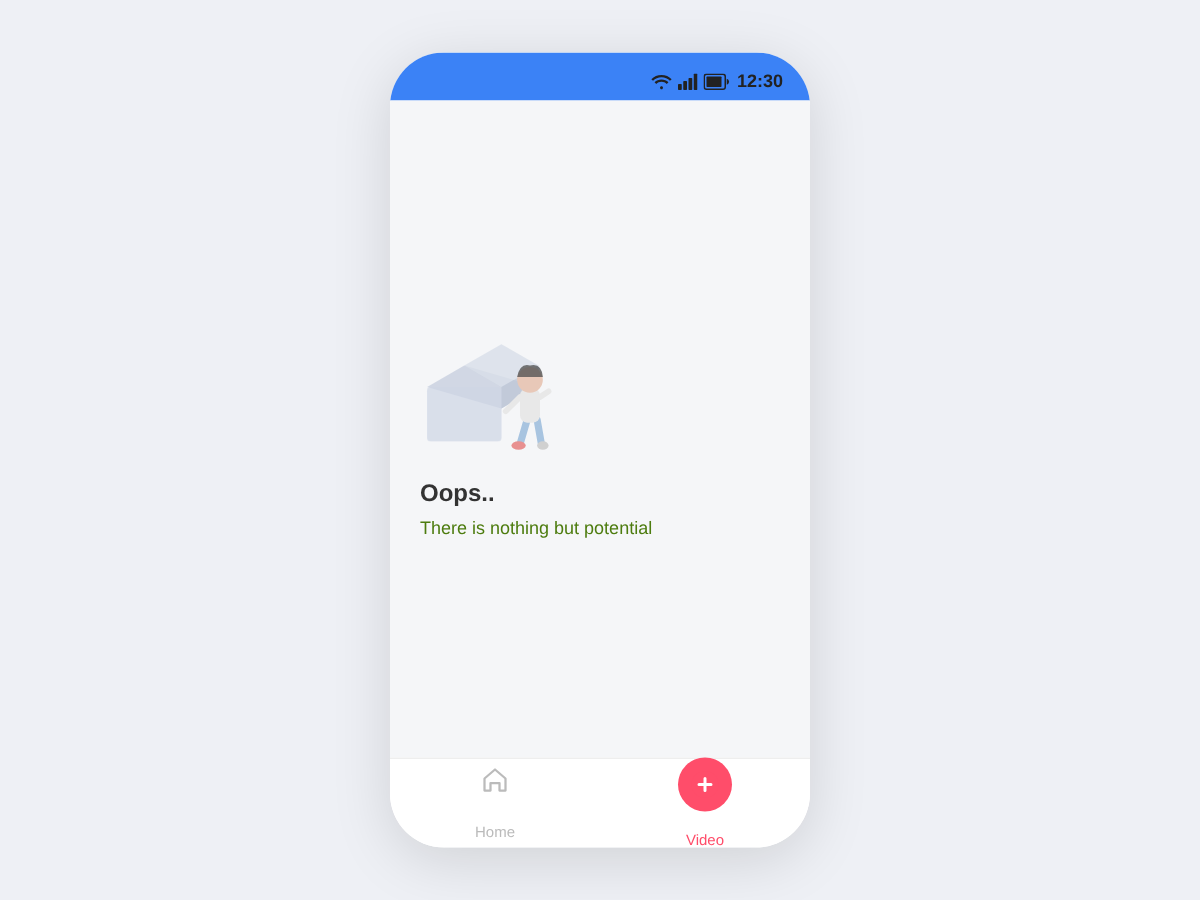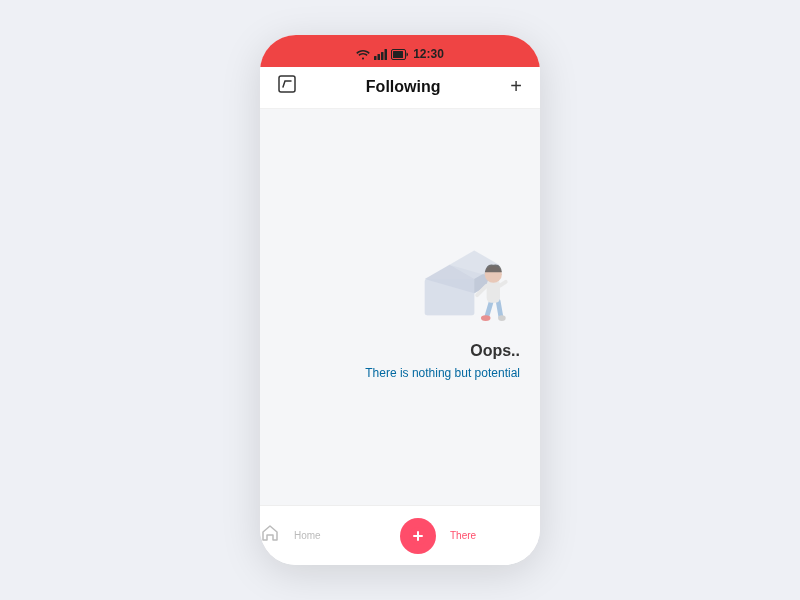--- a/index.html
+++ b/index.html
@@ -23,26 +23,26 @@
       box-shadow: 0 8px 40px rgba(0,0,0,0.13);
       display: flex;
       flex-direction: column;
       overflow: hidden;
       position: relative;
     }
 
     
     .status-bar {
       display: flex;
-      justify-content: center;
+      justify-content: flex-end;
       align-items: center;
       padding: 10px 18px 4px 18px;
       gap: 5px;
       height: 32px;
-      background: #ef4444;
+      background: #3b82f6;
     }
     .status-icons {
       display: flex;
       align-items: center;
       gap: 4px;
     }
     .status-time {
       font-size: 12px;
       font-weight: 600;
       color: #222;
@@ -73,21 +73,21 @@
       cursor: pointer;
       font-weight: 300;
     }
 
     
     .main-content {
       flex: 1;
       background: #f5f6f8;
       display: flex;
       flex-direction: column;
-      align-items: flex-end;
+      align-items: flex-start;
       justify-content: center;
       padding: 20px;
     }
 
     
     .empty-illustration {
       width: 100px;
       height: 90px;
       margin-bottom: 18px;
       position: relative;
@@ -98,36 +98,36 @@
 
     .empty-title {
       font-size: 16px;
       font-weight: 600;
       color: #333;
       margin-bottom: 6px;
       text-align: center;
     }
     .empty-subtitle {
       font-size: 12px;
-      color: #0369a1;
+      color: #4d7c0f;
       text-align: center;
     }
 
     
     .tab-bar {
       height: 60px;
       background: #fff;
       border-top: 1px solid #eee;
       display: flex;
       align-items: center;
       justify-content: space-around;
     }
     .tab-item {
       display: flex;
-      flex-direction: row;
+      flex-direction: column;
       align-items: center;
       gap: 14px;
       flex: 1;
       cursor: pointer;
     }
     .tab-icon {
       font-size: 20px;
       color: #bbb;
     }
     .tab-label {
@@ -174,30 +174,20 @@
 
       <svg width="18" height="11" viewBox="0 0 18 11" fill="none" xmlns="http://www.w3.org/2000/svg">
         <rect x="0.5" y="0.5" width="14" height="10" rx="1.5" stroke="#222" stroke-width="1"></rect>
         <rect x="2" y="2" width="10" height="7" rx="0.5" fill="#222"></rect>
         <path d="M15.5 3.5V7.5C16.3 7.2 17 6.5 17 5.5C17 4.5 16.3 3.8 15.5 3.5Z" fill="#222"></path>
       </svg>
       <span class="status-time">12:30</span>
     </div>
   </div>
 
-  <div class="nav-bar">
-    <span class="nav-edit-icon">
-      <svg width="18" height="18" viewBox="0 0 18 18" fill="none" xmlns="http://www.w3.org/2000/svg">
-        <rect x="1" y="1" width="16" height="16" rx="2" stroke="#333" stroke-width="1.5"></rect>
-        <path d="M5 12L7 6L13 6" stroke="#333" stroke-width="1.5" stroke-linecap="round"></path>
-      </svg>
-    </span>
-    <span class="nav-title">Following</span>
-    <span class="nav-add-icon">+</span>
-  </div>
 
   <div class="main-content">
 
     <div class="empty-illustration">
       <svg width="105" height="90" viewBox="0 0 105 90" fill="none" xmlns="http://www.w3.org/2000/svg">
 
         <rect x="5" y="45" width="52" height="38" rx="3" fill="#dde3ed" opacity="0.7"></rect>
         <polygon points="5,45 31,30 83,45 57,60" fill="#c8d0de" opacity="0.8"></polygon>
         <polygon points="31,30 57,15 83,30 57,45" fill="#d8dfe9" opacity="0.8"></polygon>
 
@@ -239,18 +229,18 @@
     </div>
 
 
     <div class="tab-item active">
       <div class="follow-btn">
         <svg width="18" height="18" viewBox="0 0 18 18" fill="none">
           <circle cx="9" cy="9" r="9" fill="#ff4d6a"></circle>
           <path d="M9 5V13M5 9H13" stroke="white" stroke-width="2" stroke-linecap="round"></path>
         </svg>
       </div>
-      <span class="tab-label">There</span>
+      <span class="tab-label">Video</span>
     </div>
 
 
   </div>
 </div>
 
 </body></html>

